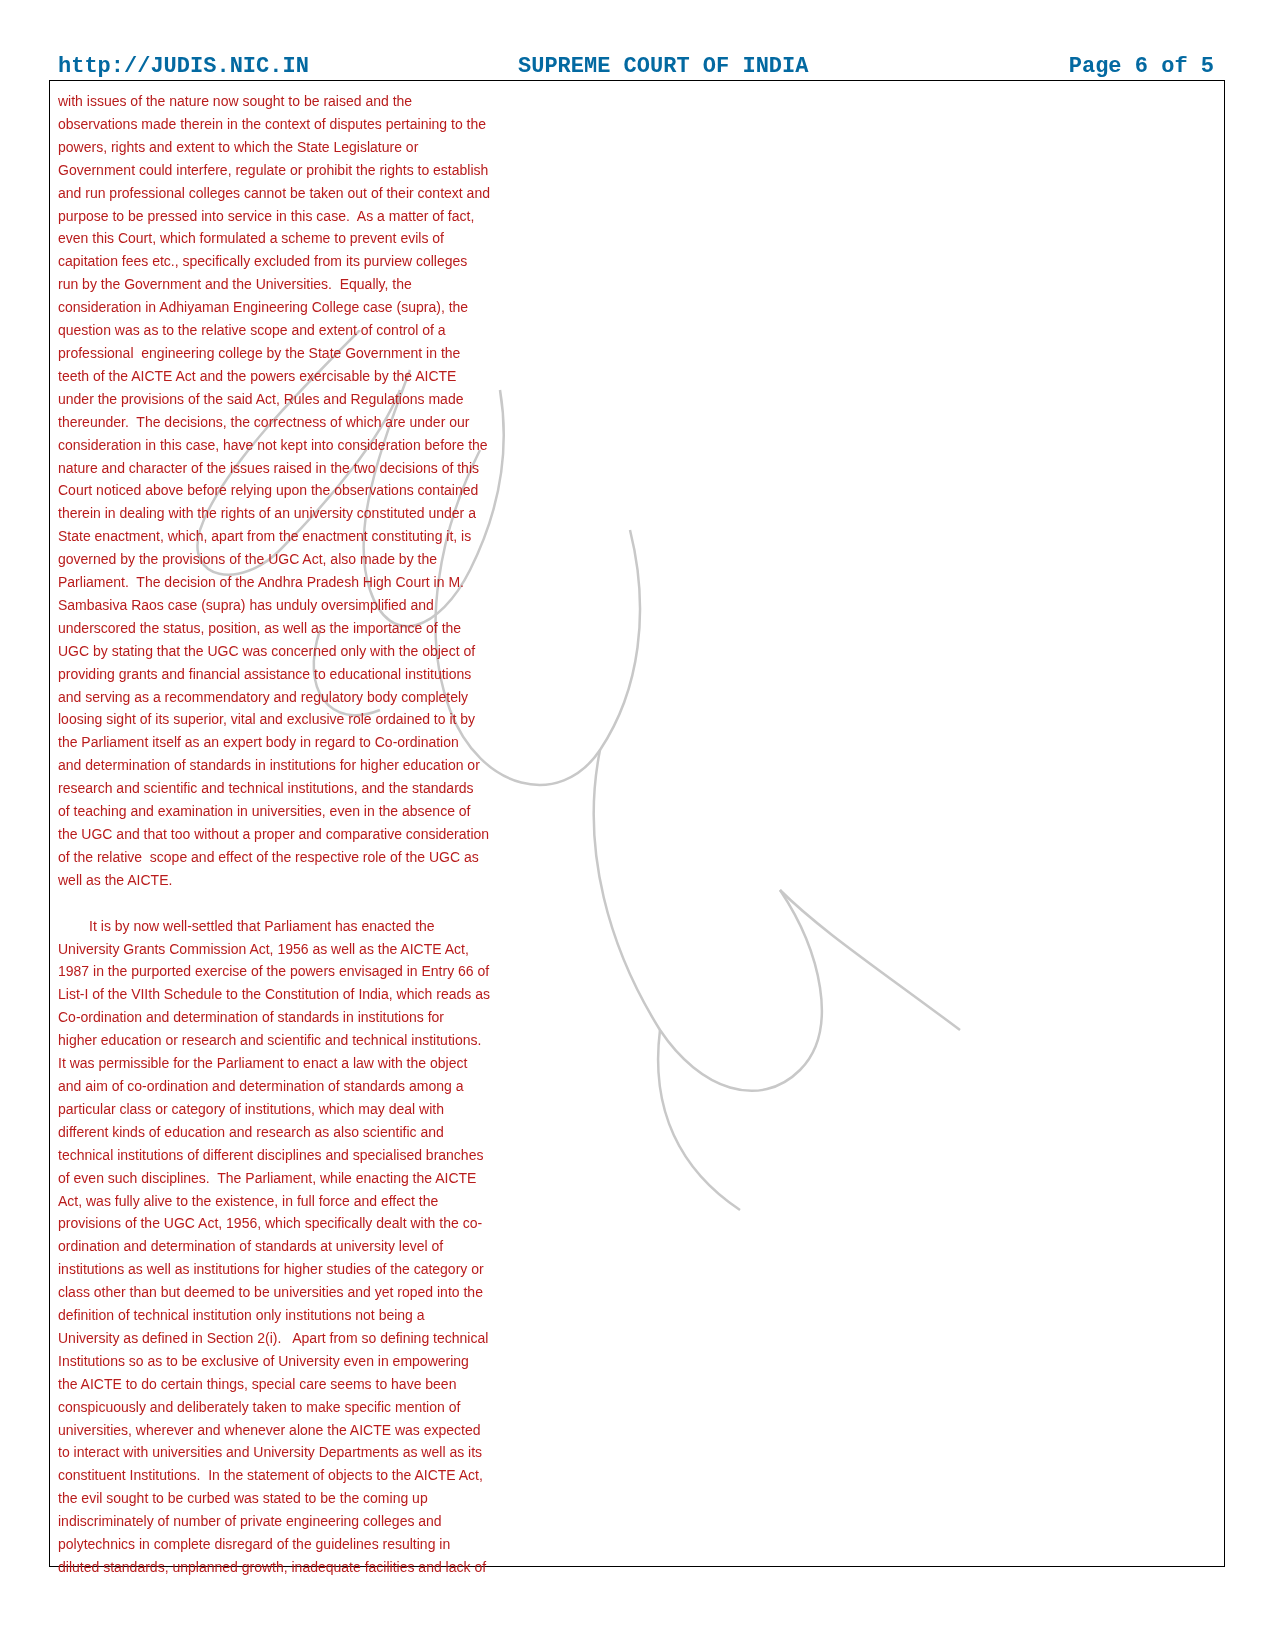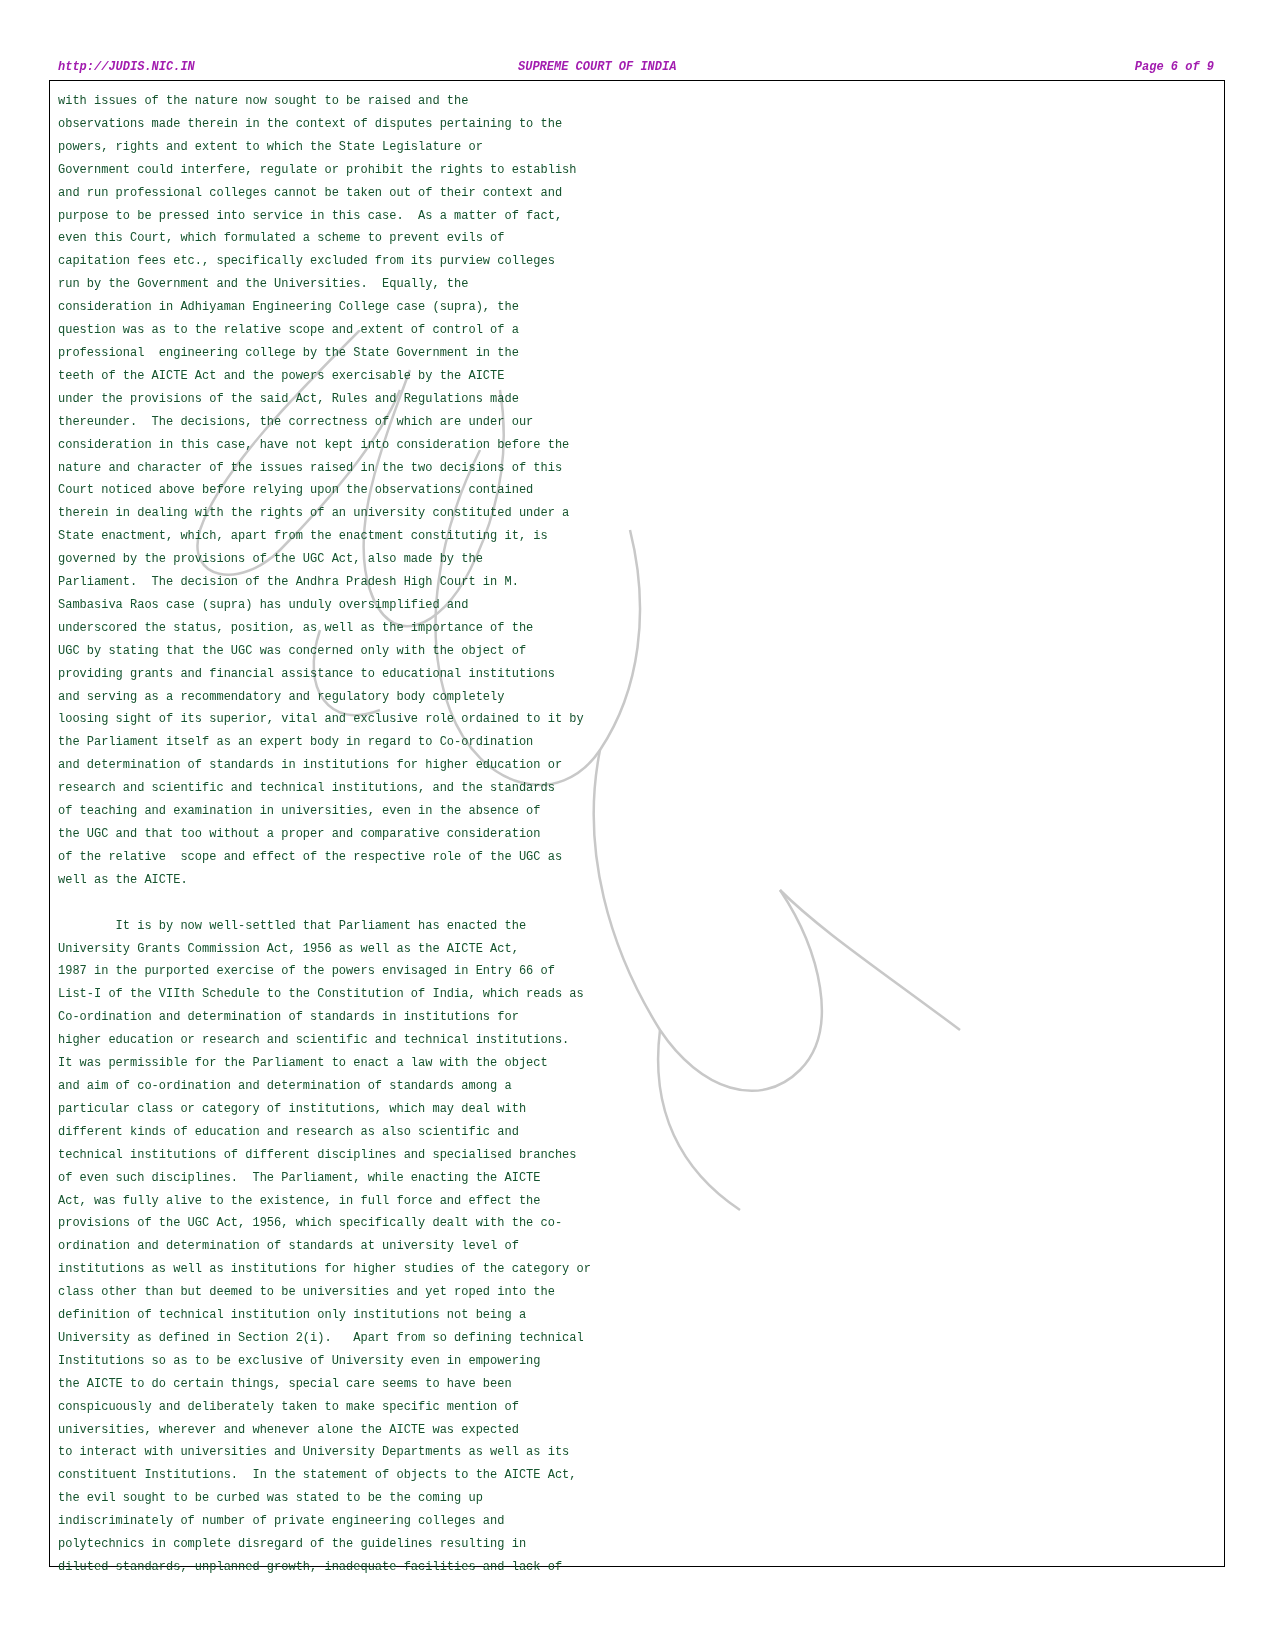--- a/index.html
+++ b/index.html
@@ -1,43 +1,43 @@
 <!DOCTYPE html>
 <html><head>
 <meta charset="utf-8">
 <style>
   html, body { margin: 0; padding: 0; background: #ffffff; }
   body { width: 1275px; height: 1650px; position: relative; overflow: hidden; }
   .header {
     position: absolute; left: 58px; top: 56px; width: 1150px; height: 22px;
-    font-family: "Liberation Mono", monospace; font-weight: bold; font-size: 12px;
-    color: #a21caf; line-height: 22px; font-style: italic;
+    font-family: "Liberation Mono", monospace; font-weight: bold; font-size: 22px;
+    color: #0369a1; line-height: 22px;
   }
   .header .left { position: absolute; left: 0; }
   .header .center { position: absolute; left: 460px; }
   .header .right { position: absolute; right: -6px; }
   .frame {
     position: absolute; left: 49px; top: 80px; width: 1176px; height: 1487px;
     border: 1.5px solid #000; box-sizing: border-box;
   }
   .body-text {
     position: absolute; left: 58px; top: 90px; width: 1160px;
-    font-family: Liberation Mono, monospace; font-size: 12px; line-height: 22.92px;
-    color: #14532d; white-space: pre; z-index: 2;
+    font-family: Liberation Sans, sans-serif; font-size: 14px; line-height: 22.92px;
+    color: #b91c1c; white-space: pre; z-index: 2;
   }
   .line { display: block; height: 22.92px; }
   .watermark { position: absolute; left: 180px; top: 330px; z-index: 1; }
 </style>
 </head>
 <body>
 
 <div class="header">
   <span class="left">http://JUDIS.NIC.IN</span>
   <span class="center">SUPREME COURT OF INDIA</span>
-  <span class="right">Page 6 of 9</span>
+  <span class="right">Page 6 of 5</span>
 </div>
 
 <div class="frame"></div>
 
 <svg class="watermark" width="800" height="900" viewBox="0 0 800 900" fill="none" stroke="#c8c8c8" stroke-width="2.5">
   <path d="M180 0 C120 60 40 140 20 200 C5 250 60 260 100 220 C150 170 200 110 220 60"></path>
   <path d="M230 40 C200 120 170 200 190 260 C210 320 260 300 290 240 C320 180 330 120 320 60"></path>
   <path d="M300 120 C260 200 240 300 270 380 C300 460 380 480 420 420 C460 360 470 280 450 200"></path>
   <path d="M420 420 C400 520 430 620 480 700 C520 760 580 780 620 740 C660 700 640 620 600 560"></path>
   <path d="M600 560 C640 600 700 640 780 700"></path>

